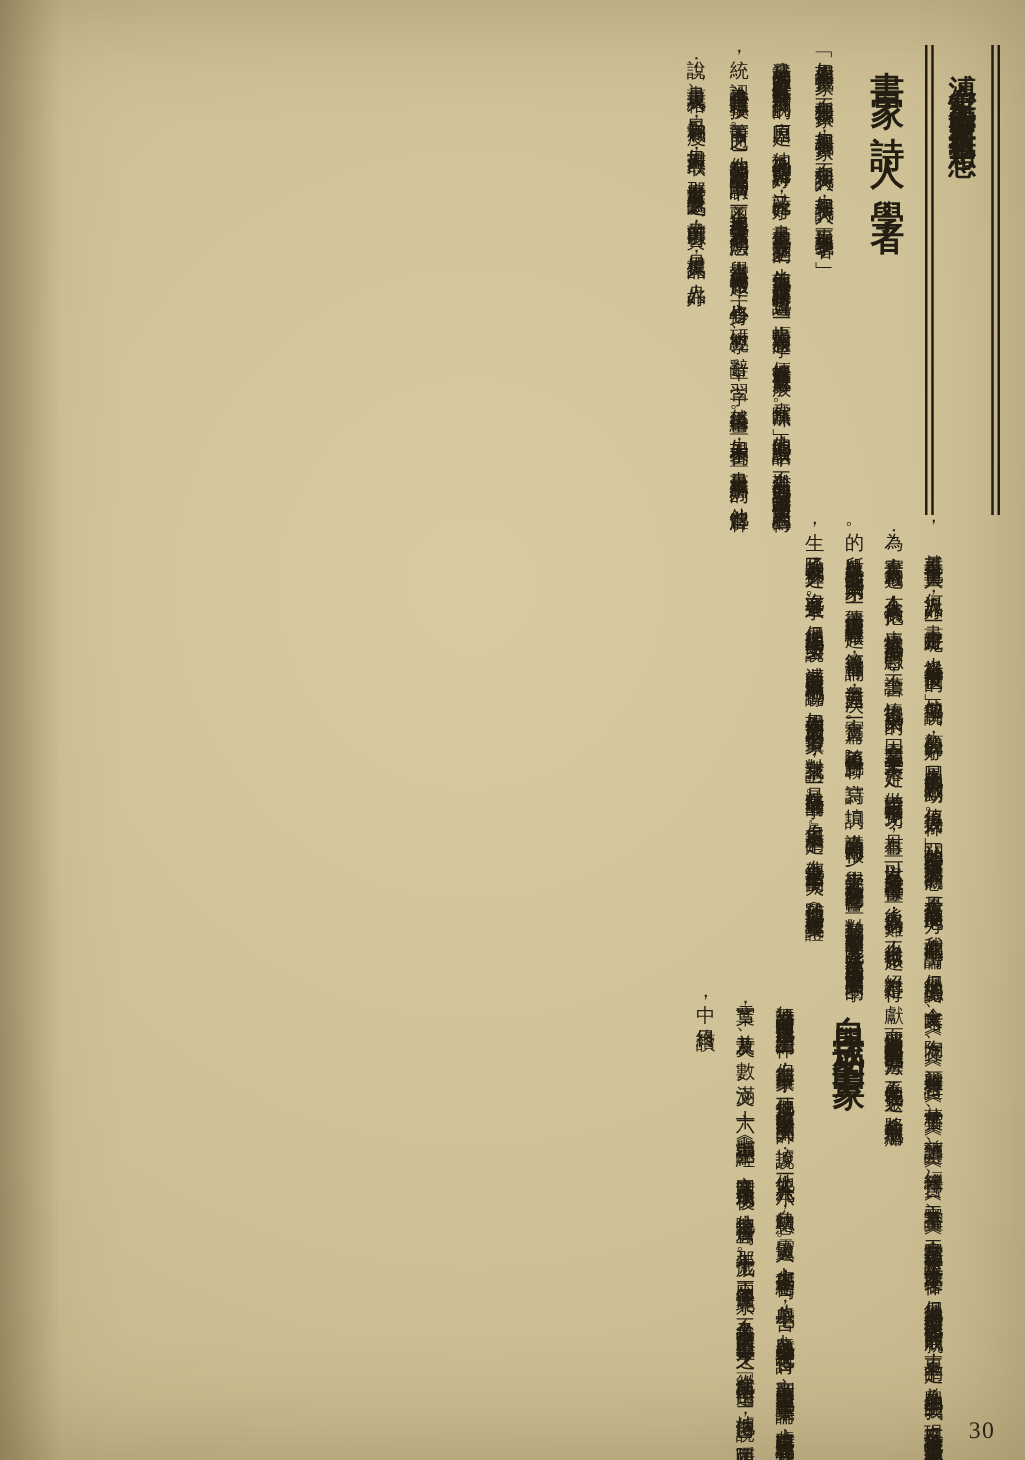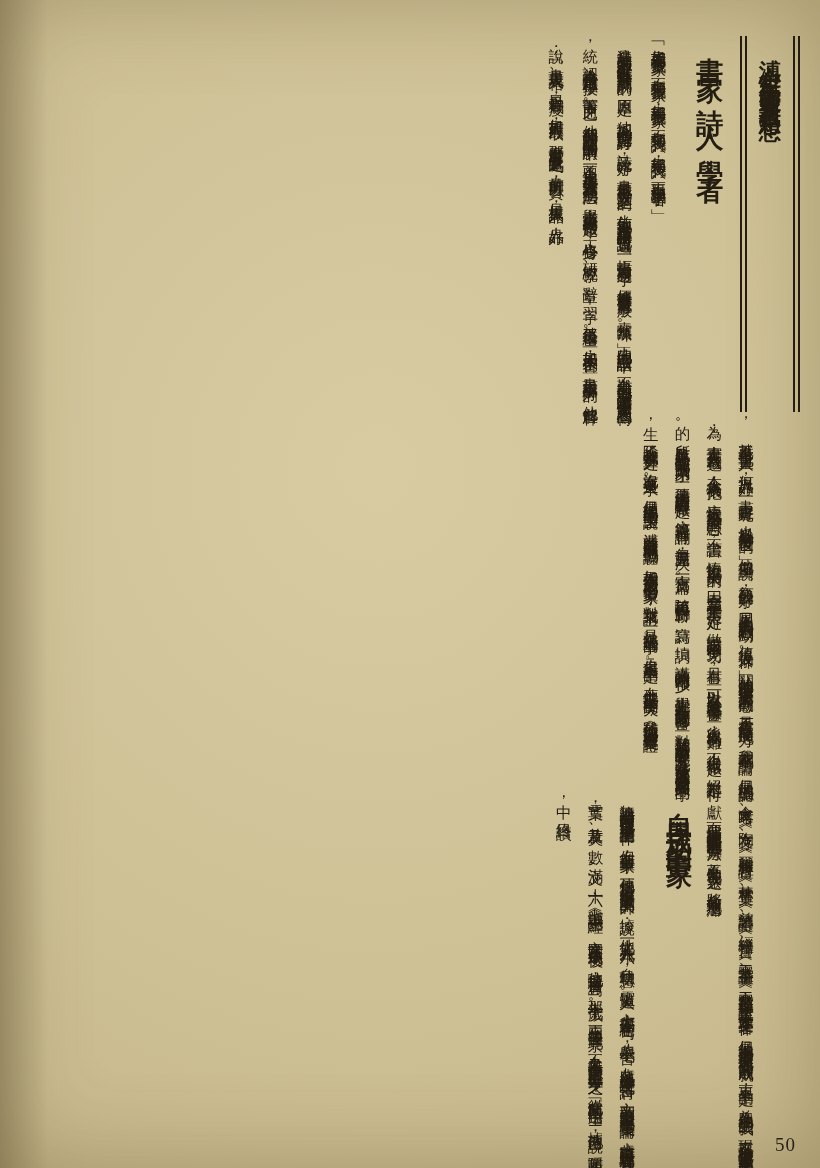--- a/index.html
+++ b/index.html
@@ -91,15 +91,15 @@
   <section class="band band-2">
     <p class="body">，就是不重畫也會重人，何況人品好，畫一定會好呢！也必就會傳於後世的。」他並舉例說：「顏魯公的字好，是因為他的為人忠烈剛勁，值得後人景仰。」關於他的這種儒家傳統文人畫的觀念，是否有值得商榷的地方，我們在此不予討論，但是他的確認為：寫畫在古人為載道，在今人為表懷抱，表懷抱就等於做詩的言志，不讀書，懷抱也寫不出來的。因寫文章花二三十年工夫不一定好，做詩寫字三兩年不見功，只有畫，可以沒有多久就能畫得像畫。後人取易捨難，不從根本做起，絕對是不行的。所以凡是經過三跪九叩首的入門弟子，一律要求由讀四書五經做起，篇篇還需背誦，每週見面三次，寫古文一篇。隨後再學對對聯、寫詩、填詞。講畫的時間却很少，學生大都站在一旁靜觀老師作畫。對於我們這班省立師範學院（一九五六年以後才改名為國立臺灣師範大學）的學生，除了教我們畫之外，沒有這些要求。但是據他的門生胡女士說，溥老師曾很嚴肅地對他們說：『如果你們將來成為一個名畫家，對我來講，是一件很恥辱的事。』但是所不幸的是，在他去世已十年後的今天，雖然他寫過《四書經義集證》、</p>
   </section>
 
   <section class="band band-3">
     <p class="body">《金文考略》、《陶文存》、《爾雅釋言經證》、《華林雪葉》、《慈訓纂證》、《經籍擇言》、《寒玉堂論畫》、《寒玉堂類稿》與《詩文集》等二十餘本文學著作，但是他的畫名却掩沒了他在文學方面的成就。更不幸的是，曾為他的學生的我，現在又不討論他所最重視的在文學上的貢獻，而偏要談論他的畫與其他的教畫方法，眞不知他在天之靈，將會如何地悲痛了。</p>
     <h2 class="heading heading-sub">自學成功的畫家</h2>
     <p class="body">無論溥老師如何輕視他自己在繪畫上的工作，但在前輩畫家中，他仍然是一位最值得受人敬重的大師。據說：他生於一八九六年，自幼聰慧，靈敏過人。七歲學作五言絕句，八歲學七言，九歲以後學律詩及七言古詩，文章則由短文以至七百字經義策論；十歲時還學過馳馬打獵（見其《華林雪葉》），兼及英、數、滿文。十六、七歲讀完《十三經》。辛亥國民革命成功後，他隨母移居青島，那年十七歲。兩三年後遷回北京，不久又奉母命隱居西山戒台寺十年之久，從此自稱「西山逸士」。據他自己說，隱居西山十年中，終日讀</p>
   </section>
 
-  <div class="page-number">50</div>
+  <div class="page-number">30</div>
 
 </div>
 
 </body></html>

